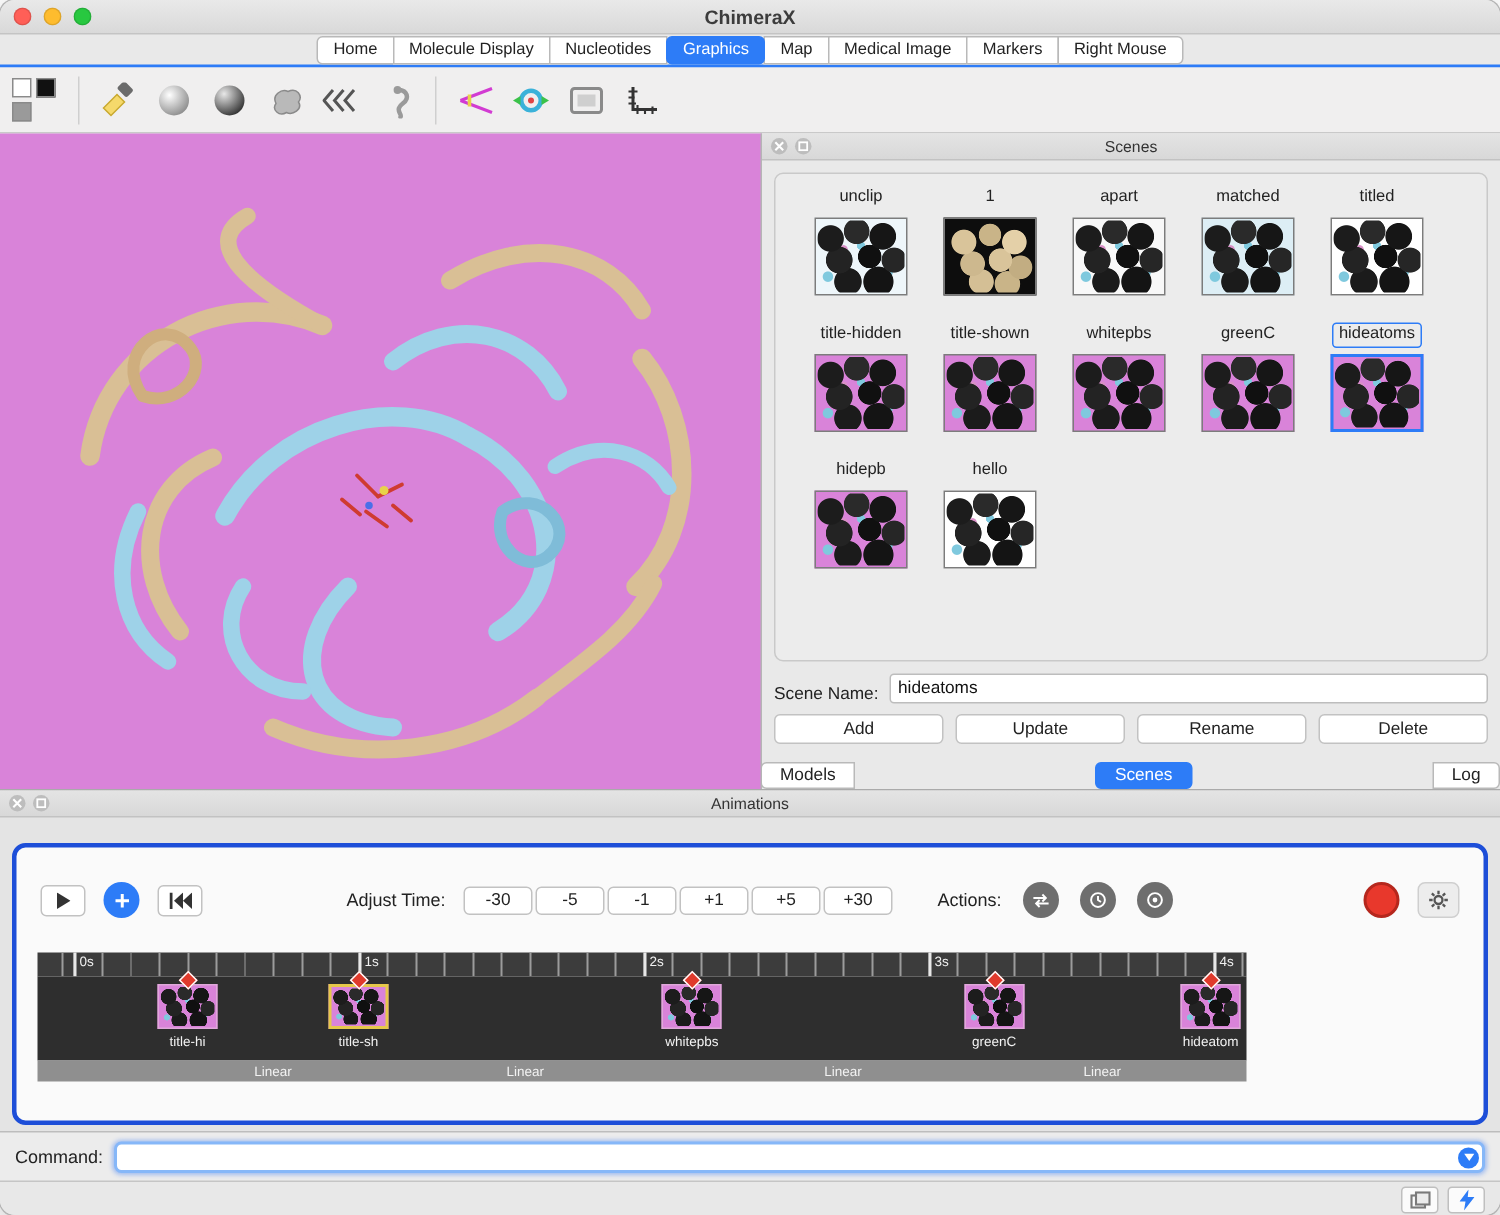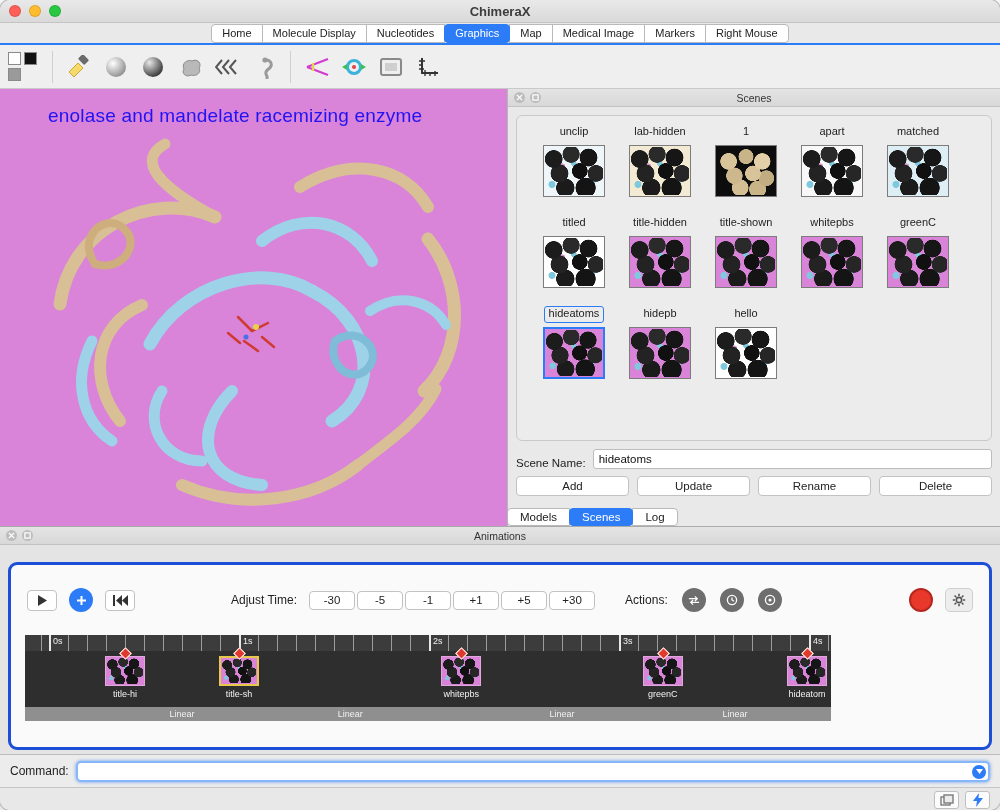--- a/index.html
+++ b/index.html
@@ -79,21 +79,21 @@
       radial-gradient(circle at 40% 85%, #d4bf95 0 15%, transparent 16%),
       radial-gradient(circle at 70% 88%, #c9b488 0 14%, transparent 15%);}
 
   .scene-name-row{display:flex;align-items:flex-end;gap:7px;margin:8px 8px 0;}
   .scene-name-label{font-size:11.5px;color:#222;white-space:nowrap;}
   .scene-name-input{flex:1;height:18px;border:1px solid #bdbdbd;border-radius:3px;background:#fff;
                     font-size:11.5px;font-family:"Liberation Sans",sans-serif;padding:0 5px;color:#111;}
   .scene-btns{display:flex;gap:8px;margin:7px 8px 0;}
   .scene-btn{flex:1;height:20px;background:#fff;border:1px solid #c2c2c2;border-radius:4px;
              font-size:11.5px;font-family:"Liberation Sans",sans-serif;color:#222;}
-  .bottom-tabs{display:flex;justify-content:flex-start;margin-top:12px;}
+  .bottom-tabs{display:flex;justify-content:space-between;margin-top:12px;}
   .btab{font-size:11.5px;padding:2px 12px;background:#fff;border:1px solid #b9b9b9;margin-left:-1px;color:#222;}
   .btab:first-child{border-radius:4px 0 0 4px;}
   .btab:last-child{border-radius:0 4px 4px 0;}
   .btab.active{background:#2d7cf7;border-color:#2d7cf7;color:#fff;border-radius:4px;z-index:1;position:relative;}
 
   
   .animations{height:228px;background:#e4e4e4;border-top:1px solid #aaa;position:relative;box-sizing:border-box;}
   .anim-box{position:absolute;left:8px;right:8px;top:35px;height:182px;background:#fafafa;
             border:3px solid #1d4ed8;border-radius:9px;}
   .ctrl-row{position:absolute;top:20px;left:16px;right:16px;height:30px;display:flex;align-items:center;}
@@ -281,21 +281,20 @@
         <g stroke="#cf3b30" stroke-width="2.5" stroke-linecap="round">
           <line x1="238" y1="228" x2="252" y2="242"></line>
           <line x1="252" y1="242" x2="268" y2="234"></line>
           <line x1="244" y1="252" x2="258" y2="262"></line>
           <line x1="262" y1="248" x2="274" y2="258"></line>
           <line x1="228" y1="244" x2="240" y2="254"></line>
         </g>
         <circle cx="256" cy="238" r="3" fill="#e8d24a"></circle>
         <circle cx="246" cy="248" r="2.5" fill="#4a6fe8"></circle>
       </svg>
-      <div class="caption">enolase and mandelate racemizing enzyme</div>
     </div>
 
     <div class="scenes">
       <div class="panel-header">
         <div class="hdr-icons">
           <span class="hdr-icon">
             <svg width="7" height="7" viewBox="0 0 8 8">
                 <path d="M1,1 L7,7 M7,1 L1,7" stroke="#fff" stroke-width="1.6"></path>
               </svg>
           </span>
@@ -306,24 +305,20 @@
           </span>
         </div>
         <span class="panel-title">Scenes</span>
       </div>
 
       <div class="scene-grid-wrap">
         <div class="scene-grid">
             <div class="scene-cell">
               <div class="scene-label">unclip</div>
               <div class="scene-thumb molec" style="background: rgb(238, 246, 250);"></div>
-            </div>
-            <div class="scene-cell">
-              <div class="scene-label">lab-hidden</div>
-              <div class="scene-thumb molec" style="background: rgb(243, 234, 211);"></div>
             </div>
             <div class="scene-cell">
               <div class="scene-label">1</div>
               <div class="scene-thumb molec tan" style="background: rgb(13, 13, 13);"></div>
             </div>
             <div class="scene-cell">
               <div class="scene-label">apart</div>
               <div class="scene-thumb molec" style="background: rgb(248, 248, 248);"></div>
             </div>
             <div class="scene-cell">

